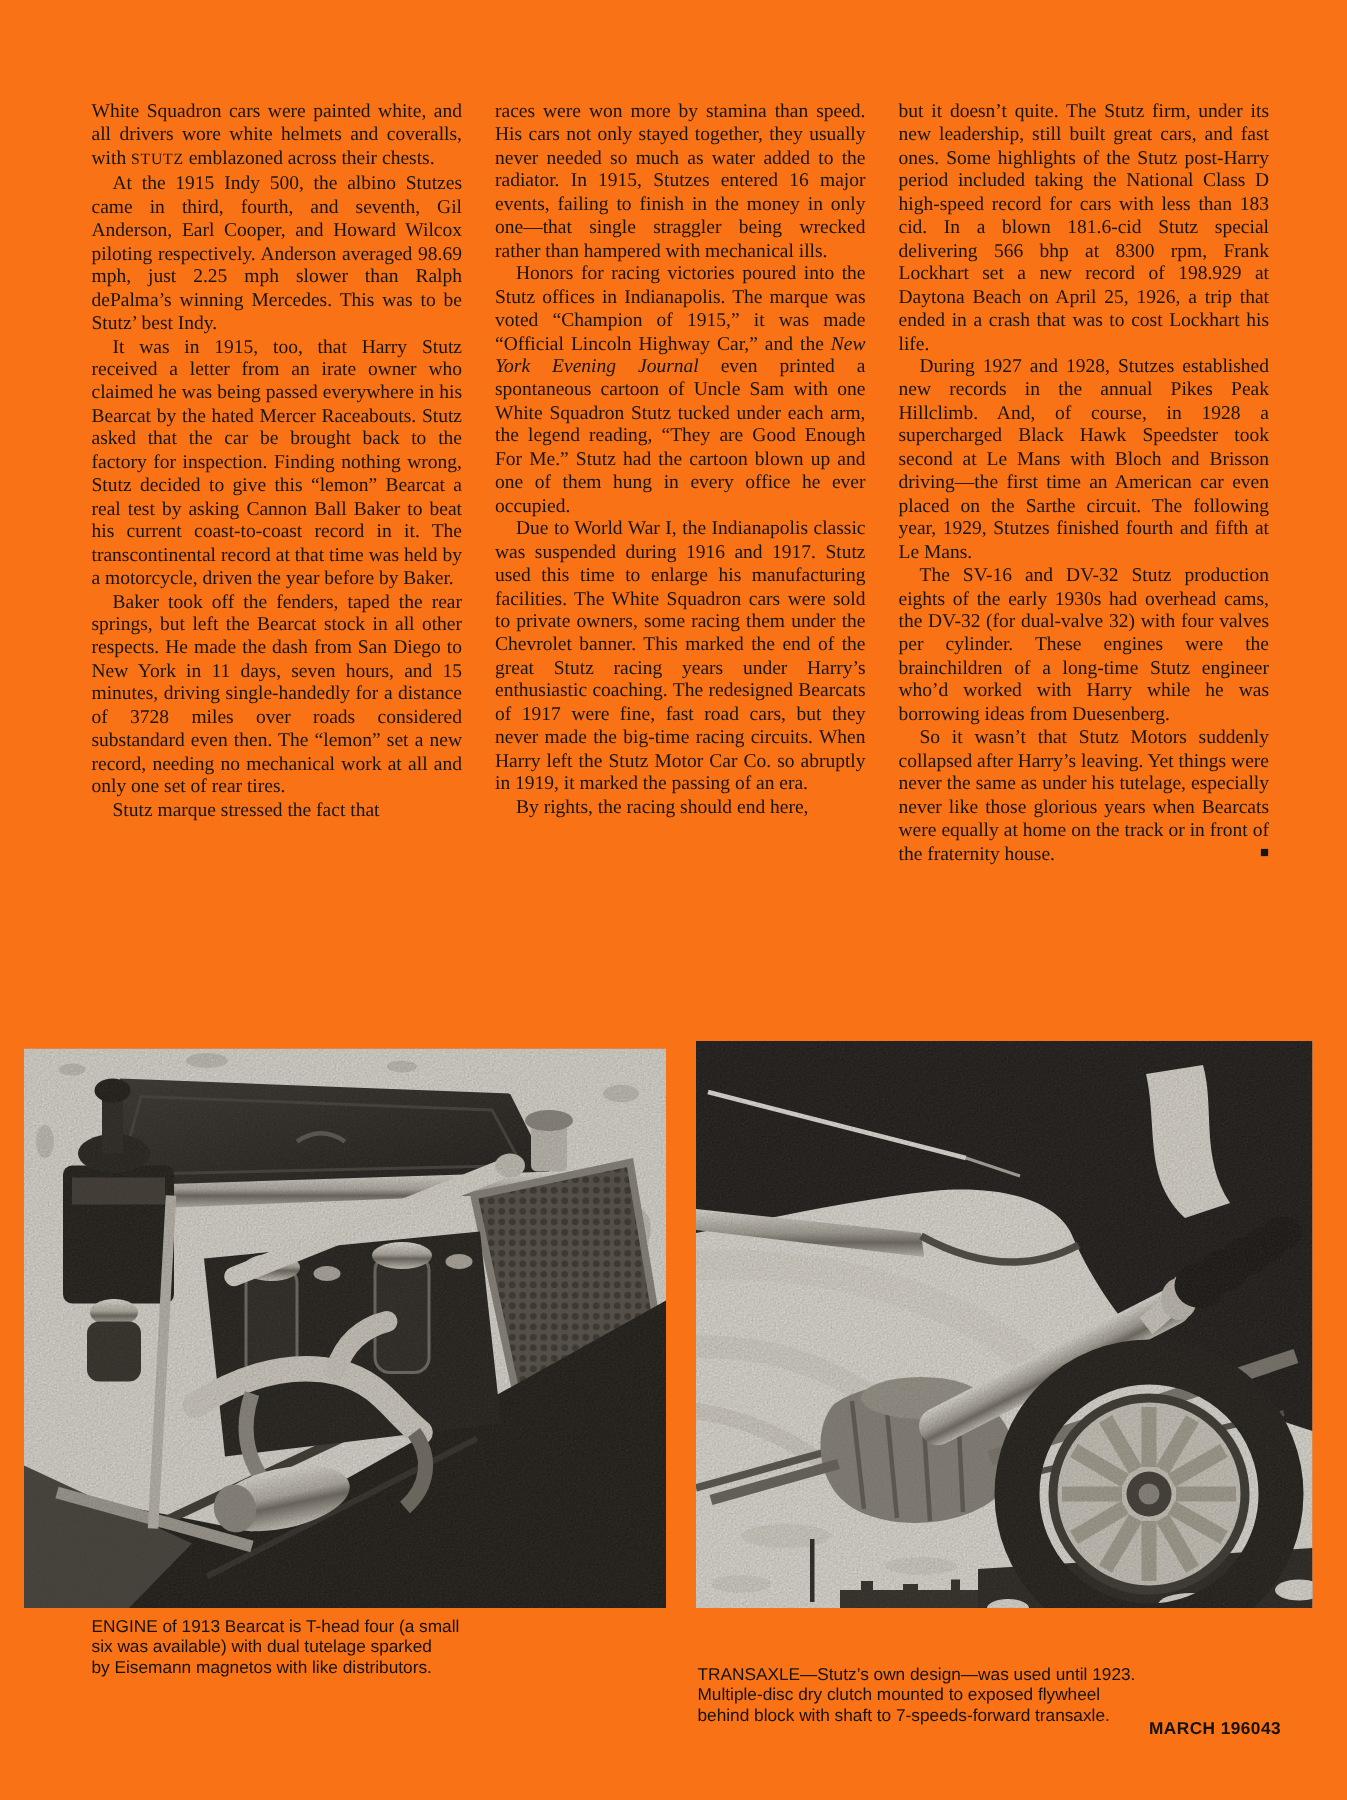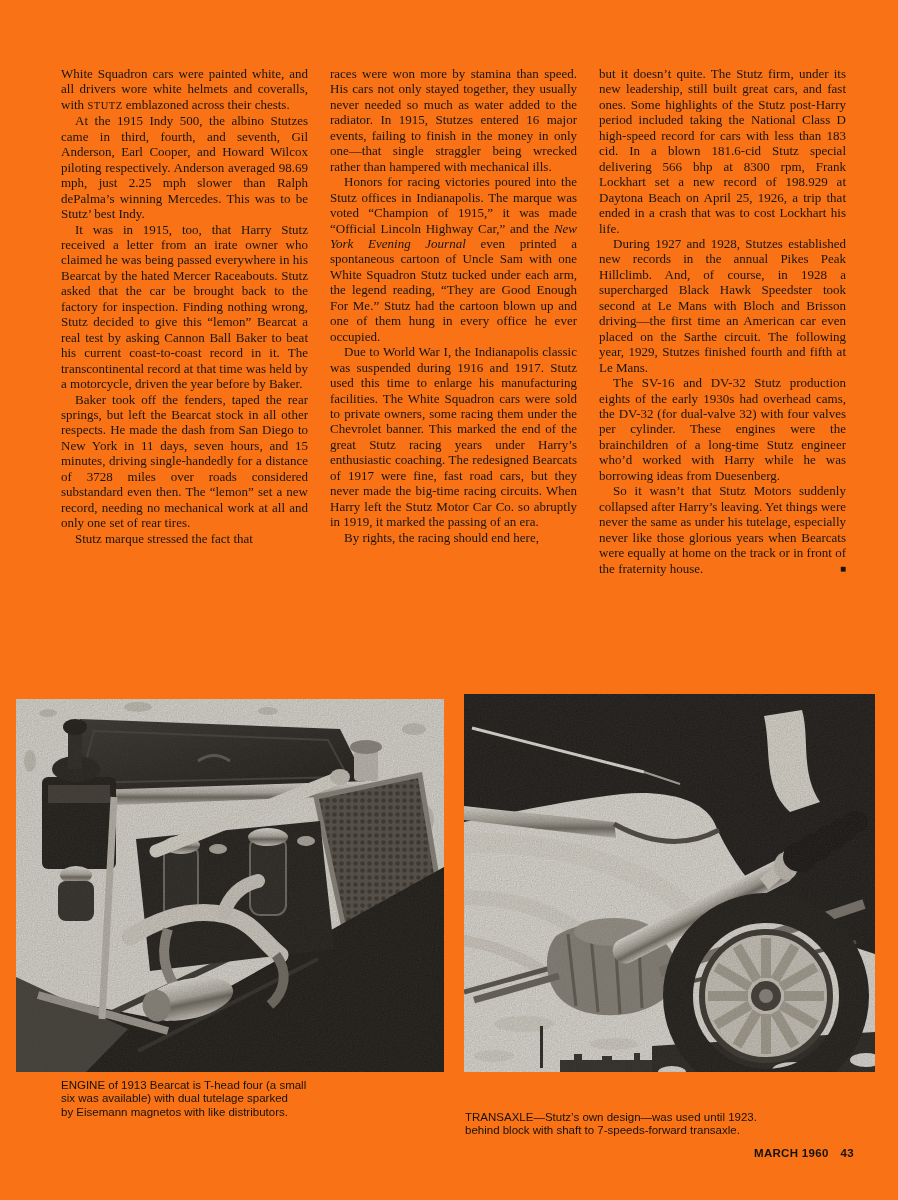--- a/index.html
+++ b/index.html
@@ -36,21 +36,21 @@
     font-family:"Liberation Sans", sans-serif; font-weight:normal;
     font-size:11.5px; line-height:13.4px; color:#14120a;
   }
   #caption-engine    { left:61px;  top:1079px; width:305px; }
   #caption-transaxle { left:465px; top:1079px; width:350px;margin-top:32px; }
   .footer {
     position:absolute; top:1147px; right:61px;
     font-family:"Liberation Sans", sans-serif; font-weight:bold;
     font-size:11.5px; color:#14120a; letter-spacing:.3px;
   }
-  .footer .pg { margin-left:12px; }
+  .footer .pg { }
 </style>
 </head>
 <body>
 
 <div class="page">
 
   <div class="columns">
     <div class="col">
         <p><span>White Squadron cars were painted white, and all drivers wore white helmets and coveralls, with </span><span class="sc">STUTZ</span><span> emblazoned across their chests.</span></p>
         <p><span>At the 1915 Indy 500, the albino Stutzes came in third, fourth, and seventh, Gil Anderson, Earl Cooper, and Howard Wilcox piloting respectively. Anderson averaged 98.69 mph, just 2.25 mph slower than Ralph dePalma’s winning Mercedes. This was to be Stutz’ best Indy.</span></p>
@@ -230,20 +230,21 @@
     </svg>
   </figure>
 
   <div class="caption" id="caption-engine">
       <div>ENGINE of 1913 Bearcat is T-head four (a small</div>
       <div>six was available) with dual tutelage sparked</div>
       <div>by Eisemann magnetos with like distributors.</div>
     </div>
   <div class="caption" id="caption-transaxle">
       <div>TRANSAXLE—Stutz’s own design—was used until 1923.</div>
+      <div>Multiple-disc dry clutch mounted to exposed flywheel</div>
       <div>behind block with shaft to 7-speeds-forward transaxle.</div>
     </div>
 
   <div class="footer">
     <span>MARCH 1960</span><span class="pg">43</span>
   </div>
 
 </div>
 
 </body></html>

